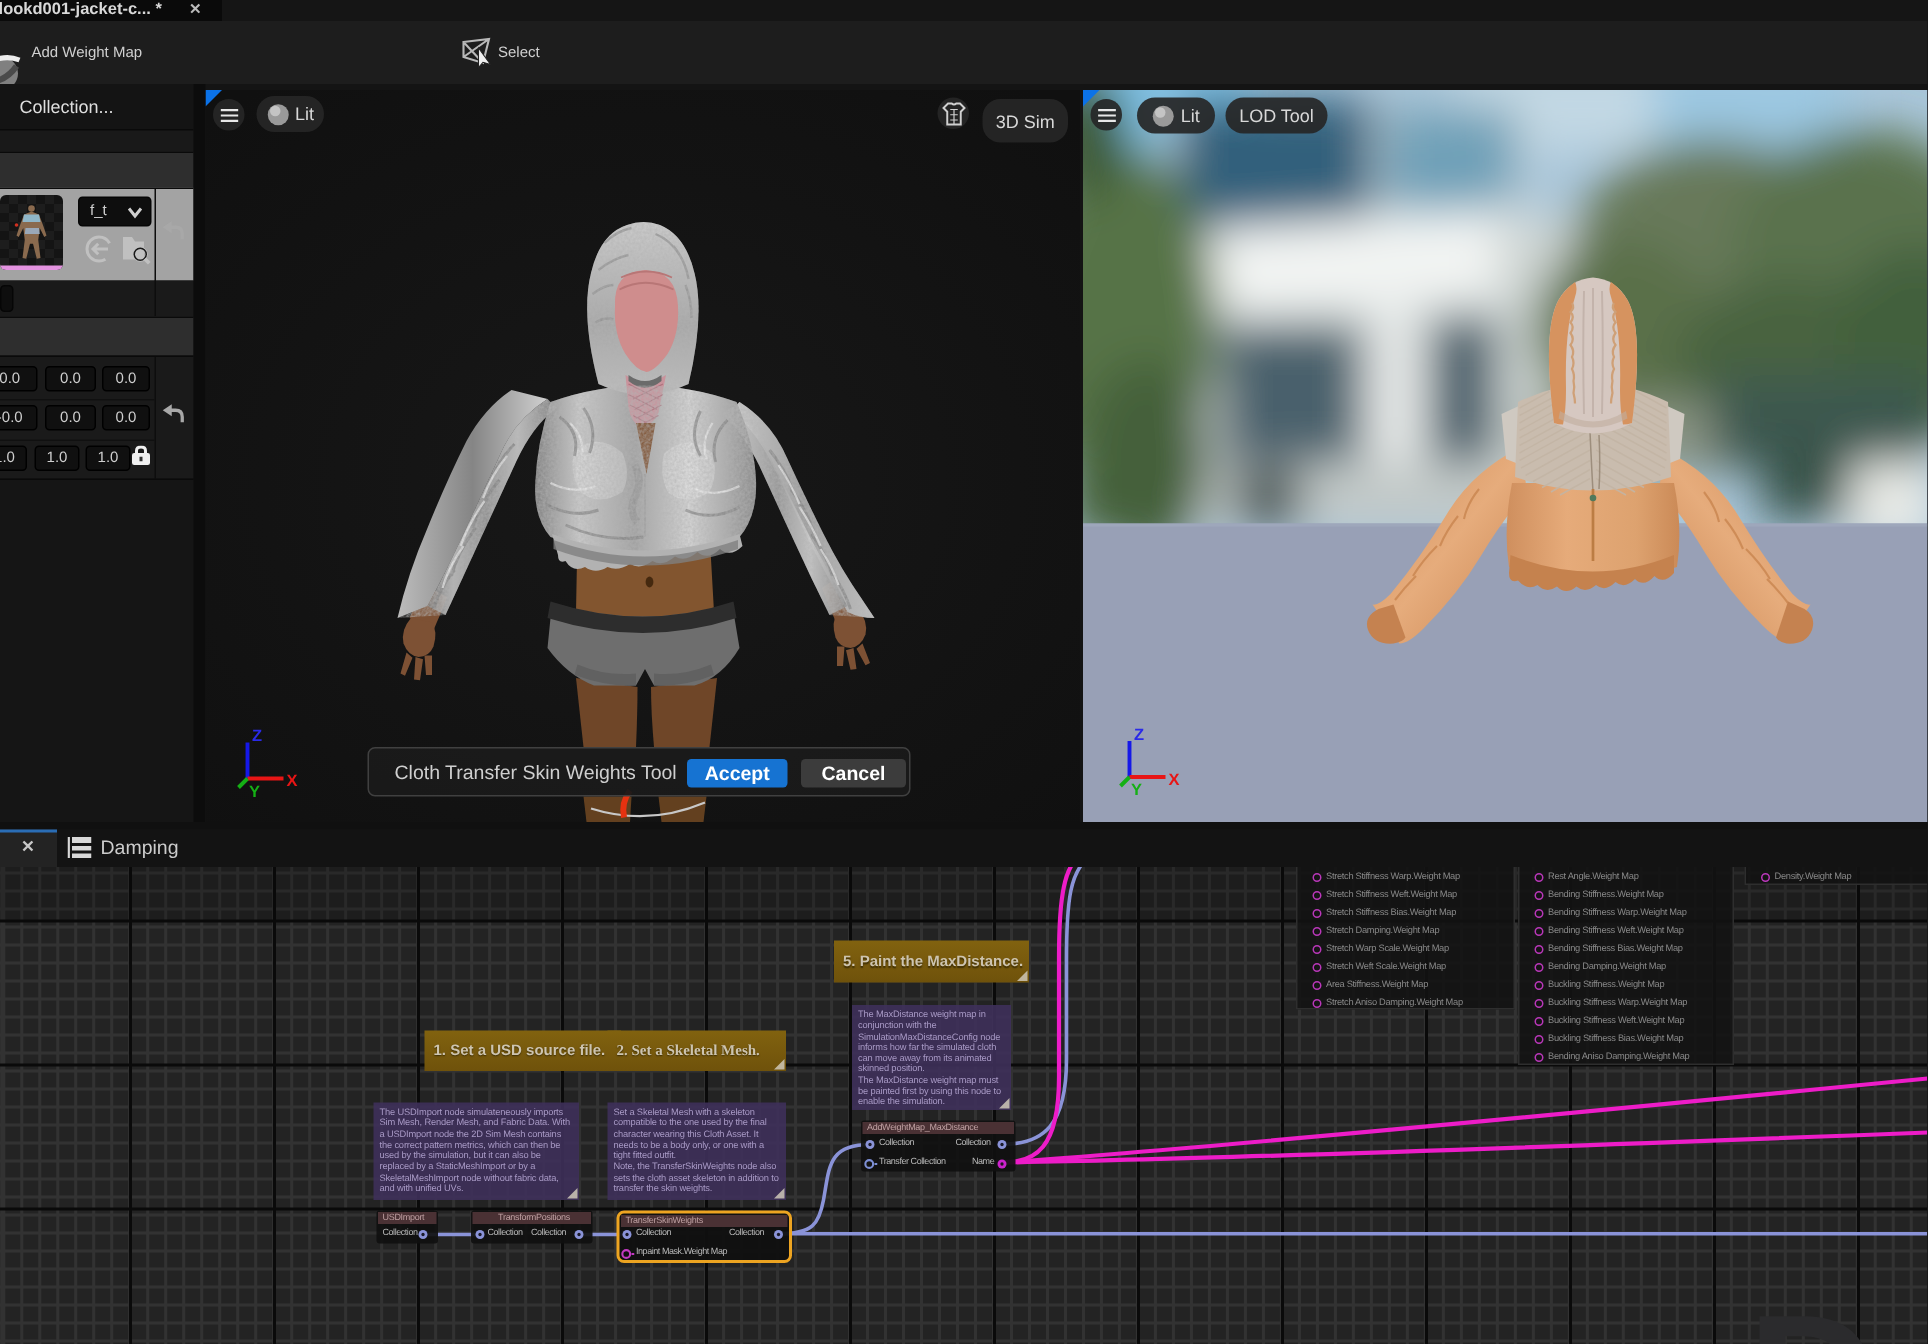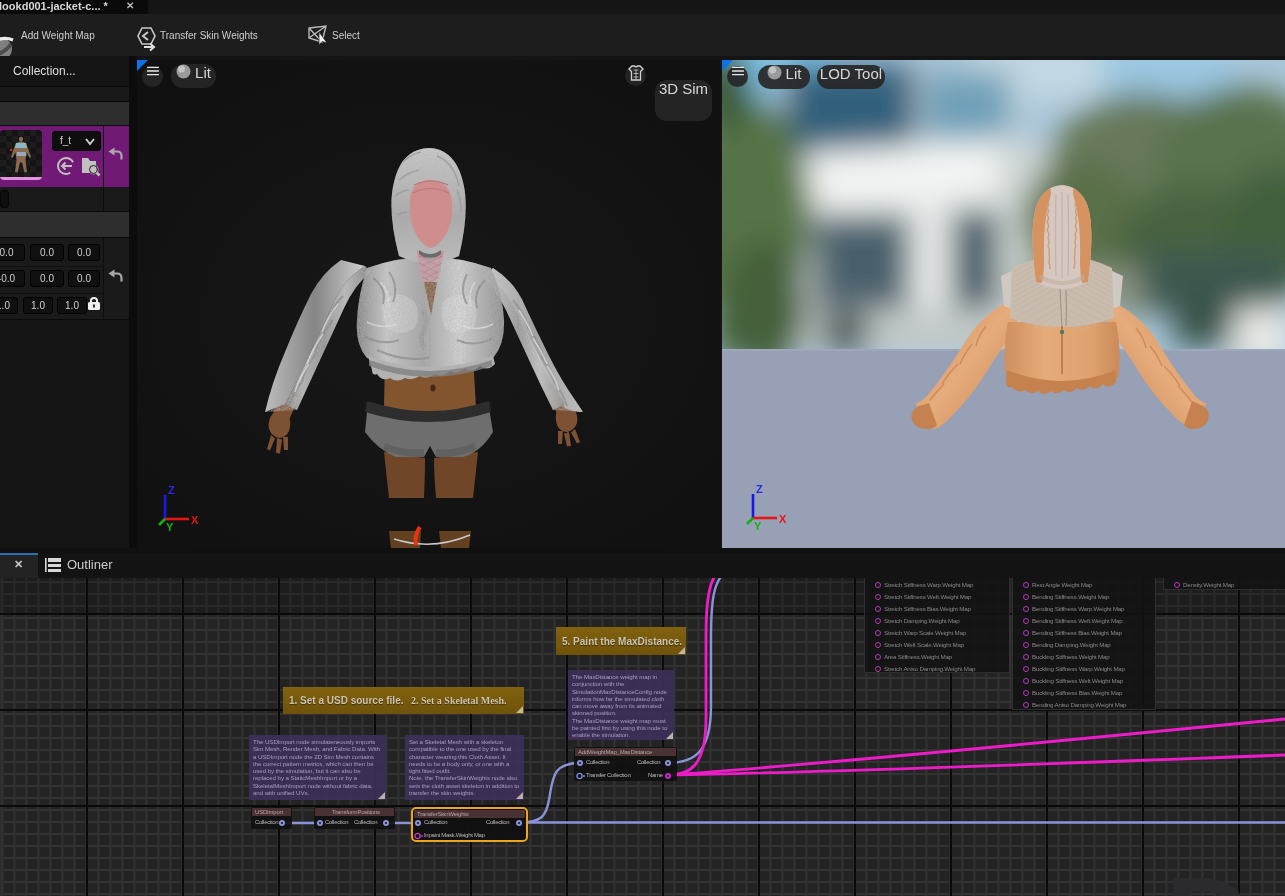--- a/index.html
+++ b/index.html
@@ -16,21 +16,21 @@
 .tbtn { position:absolute; top:0; height:42px; display:flex; align-items:center; }
 
 #lpanel { left:0; top:56px; width:129px; height:497px; background:#161616; }
 .lrow { position:absolute; left:0; width:129px; }
 .cat { background:#2e2e2e; }
 .nfield { position:absolute; height:17px; background:#101010; border:1px solid #000; border-radius:3px; color:#cfcfcf; font-size:10px; text-align:center; line-height:15px; }
 
 #vpc { left:137px; top:60px; width:583px; height:488px; background:#121212; overflow:hidden; }
 #vpr { left:722px; top:60px; width:563px; height:488px; background:#8fa0b8; overflow:hidden; }
 .corner { position:absolute; left:0; top:0; width:0; height:0; border-left:11px solid #0b72e8; border-bottom:11px solid transparent; }
-.vbtn { position:absolute; background:rgba(38,38,38,0.92); border-radius:12px; color:#d8d8d8; font-size:15px; display:flex; justify-content:center; }
+.vbtn { position:absolute; background:rgba(38,38,38,0.92); border-radius:12px; color:#d8d8d8; font-size:12px; display:flex; align-items:center; justify-content:center; }
 .hamb { width:21px; height:21px; border-radius:50%; }
 
 #toast { left:245px; top:498px; width:362px; height:33px; background:rgba(26,26,26,0.95); border:1px solid #404040; border-radius:5px; color:#cfcfcf; font-size:13px; display:flex; align-items:center; }
 .btn { border-radius:3px; height:19px; font-size:13px; font-weight:bold; color:#fff; display:flex; align-items:center; justify-content:center; }
 
 #btabs { left:0; top:548px; width:1285px; height:30px; background:#151515; }
 
 #graph { left:0; top:578px; width:1285px; height:318px; background:#232323; overflow:hidden; }
 #grid { position:absolute; left:0; top:0; width:1285px; height:318px;
   background-image:
@@ -62,44 +62,36 @@
 
   <div id="toolbar" class="abs">
     <div class="tbtn" style="left:0;">
       <svg width="18" height="42" viewBox="0 0 18 42" style="margin-right:3px">
         <circle cx="1" cy="35" r="11" fill="#808080"></circle>
         <path d="M -8 28 Q 3 22 13 26" stroke="#ececec" stroke-width="3.4" fill="none"></path>
         <path d="M -6 41 Q 5 39 11 30" stroke="#4a4a4a" stroke-width="4" fill="none"></path>
       </svg>
       <span>Add Weight Map</span>
     </div>
-    <div class="tbtn" style="left:134px;">
-      <svg width="24" height="42" viewBox="0 0 24 42" style="margin-right:2px">
-        <path d="M 8 14 L 17 14 L 21 22 L 17 30 L 8 30 L 4 22 Z" fill="none" stroke="#c8c8c8" stroke-width="1.6"></path>
-        <path d="M 14 18 L 9 22 L 14 26" fill="none" stroke="#c8c8c8" stroke-width="2"></path>
-        <path d="M 10 33 L 20 33 M 16 29.5 L 20 33 L 16 36.5" fill="none" stroke="#e0e0e0" stroke-width="2"></path>
-      </svg>
-      <span>Transfer Skin Weights</span>
-    </div>
     <div class="tbtn" style="left:306px;">
       <svg width="24" height="42" viewBox="0 0 24 42" style="margin-right:2px">
         <path d="M 3 14 L 20 12 L 16 28 L 3 24 Z M 3 14 L 16 28 M 20 12 L 3 24" fill="none" stroke="#b8b8b8" stroke-width="1.4"></path>
         <path d="M 13 18 L 13 31 L 16 27.5 L 21 29 Z" fill="#f0f0f0" stroke="#222" stroke-width="0.7"></path>
       </svg>
       <span>Select</span>
     </div>
   </div>
 
   <div id="lpanel" class="abs">
     <div class="lrow" style="top:0;height:30px;background:#141414;color:#dedede;font-size:12px;">
         <span style="position:absolute;left:13px;top:8px;">Collection...</span>
       </div>
     <div class="lrow" style="top:30px;height:15px;background:#191919;border-top:1px solid #0a0a0a;"></div>
     <div class="lrow cat" style="top:45px;height:24px;border-top:1px solid #0a0a0a;"></div>
-    <div class="lrow" style="top:69px;height:62px;background:#701a75;border-top:1px solid #0a0a0a;">
+    <div class="lrow" style="top:69px;height:62px;background:#a3a3a3;border-top:1px solid #0a0a0a;">
 
       <div style="position:absolute;left:0px;top:4px;width:42px;height:50px;border-radius:4px;background:
         repeating-conic-gradient(#1d1d1d 0% 25%, #141414 0% 50%) 0 0/12px 12px;overflow:hidden;">
         <svg width="42" height="50" viewBox="0 0 42 50">
           <g>
           <circle cx="21" cy="9" r="2.2" fill="#8a6a4e"></circle>
           <path d="M 21 11 l -5 2 -3 8 -2 6 1.5 1 3 -6 1 8 -1.5 12 2.5 0.5 2.5 -10 2 0 2.5 10 2.5 -0.5 -1.5 -12 1 -8 3 6 1.5 -1 -2 -6 -3 -8 z" fill="#8a6a4e"></path>
           <path d="M 16 13 l 10 0 1 5 -12 0 z" fill="#8fb6c8"></path>
           <path d="M 17 22 l 9 0 0.5 4 -10 0 z" fill="#9aa8b8"></path>
           <circle cx="11" cy="20" r="1.2" fill="#d03020"></circle>
@@ -284,21 +276,21 @@
           <circle cx="7.5" cy="7.5" r="7" fill="#9a9a9a"></circle>
           <circle cx="5.5" cy="5" r="3.5" fill="#c4c4c4"></circle>
         </svg>Lit
     </div>
     <div class="vbtn hamb" style="left:488px;top:5px;">
       <svg width="16" height="16" viewBox="0 0 16 16">
           <path d="M4 1 L6.5 1 Q8 2.5 9.5 1 L12 1 L15 4 L12.5 6.5 L12.5 15 L3.5 15 L3.5 6.5 L1 4 Z" fill="none" stroke="#d0d0d0" stroke-width="1.3"></path>
           <path d="M5.5 5 h5 M5.5 8.5 h5 M5.5 12 h5 M8 5 v10" stroke="#d0d0d0" stroke-width="0.8" fill="none"></path>
         </svg>
     </div>
-    <div class="vbtn" style="left:518px;top:20px;width:57px;height:41px;">3D Sim</div>
+    <div class="vbtn" style="left:518px;top:6px;width:57px;height:29px;">3D Sim</div>
 
     <svg style="position:absolute;left:20px;top:424px;" width="70" height="50" viewBox="0 0 70 50">
       <path d="M 8 11 L 8 35" stroke="#1518e8" stroke-width="2.6"></path>
       <path d="M 8 35 L 32 35" stroke="#e81515" stroke-width="2.6"></path>
       <path d="M 8 35 L 2 41" stroke="#15b015" stroke-width="2.6"></path>
       <text x="11" y="10" fill="#2a2ae8" font-size="11" font-weight="bold">Z</text>
       <text x="34" y="40" fill="#e81515" font-size="11" font-weight="bold">X</text>
       <text x="9" y="47" fill="#15b015" font-size="11" font-weight="bold">Y</text>
     </svg>
 
@@ -431,33 +423,38 @@
     <svg style="position:absolute;left:23px;top:423px;" width="70" height="50" viewBox="0 0 70 50">
       <path d="M 8 11 L 8 35" stroke="#1518e8" stroke-width="2.6"></path>
       <path d="M 8 35 L 32 35" stroke="#e81515" stroke-width="2.6"></path>
       <path d="M 8 35 L 2 41" stroke="#15b015" stroke-width="2.6"></path>
       <text x="11" y="10" fill="#2a2ae8" font-size="11" font-weight="bold">Z</text>
       <text x="34" y="40" fill="#e81515" font-size="11" font-weight="bold">X</text>
       <text x="9" y="47" fill="#15b015" font-size="11" font-weight="bold">Y</text>
     </svg>
   </div>
 
+  <div id="toast" class="abs">
+    <span style="margin-left:17px;">Cloth Transfer Skin Weights Tool</span>
+    <div class="btn" style="position:absolute;left:212px;top:7px;width:67px;background:#1673d2;">Accept</div>
+    <div class="btn" style="position:absolute;left:288px;top:7px;width:70px;background:#3c3c3c;">Cancel</div>
+  </div>
 
   <div id="btabs" class="abs">
     <div style="position:absolute;left:0;top:0;width:1285px;height:5px;background:#101010;"></div>
     <div style="position:absolute;left:0;top:5px;width:1285px;height:25px;background:#131313;"></div>
     <div style="position:absolute;left:0;top:5px;width:38px;height:25px;background:#232323;border-top:2px solid #2a6db5;"></div>
     <span style="position:absolute;left:14px;top:10px;color:#c8c8c8;font-size:11px;font-weight:bold;">✕</span>
     <svg style="position:absolute;left:45px;top:10px;" width="16" height="15" viewBox="0 0 16 15">
       <rect x="3" y="0" width="13" height="4" fill="#d8d8d8"></rect>
       <rect x="3" y="6" width="13" height="3" fill="#d8d8d8"></rect>
       <rect x="3" y="11" width="13" height="3" fill="#d8d8d8"></rect>
       <rect x="0" y="0" width="1.6" height="14" fill="#d8d8d8"></rect>
     </svg>
-    <span style="position:absolute;left:67px;top:9px;color:#cccccc;font-size:13px;">Outliner</span>
+    <span style="position:absolute;left:67px;top:9px;color:#cccccc;font-size:13px;">Damping</span>
   </div>
 
   <div id="graph" class="abs">
     <div id="grid"></div>
 
     <div class="gmajv" style="left:86px"></div>
       <div class="gmajv" style="left:182px"></div>
     <div class="gmajv" style="left:278px"></div>
       <div class="gmajv" style="left:374px"></div>
     <div class="gmajv" style="left:470px"></div>

